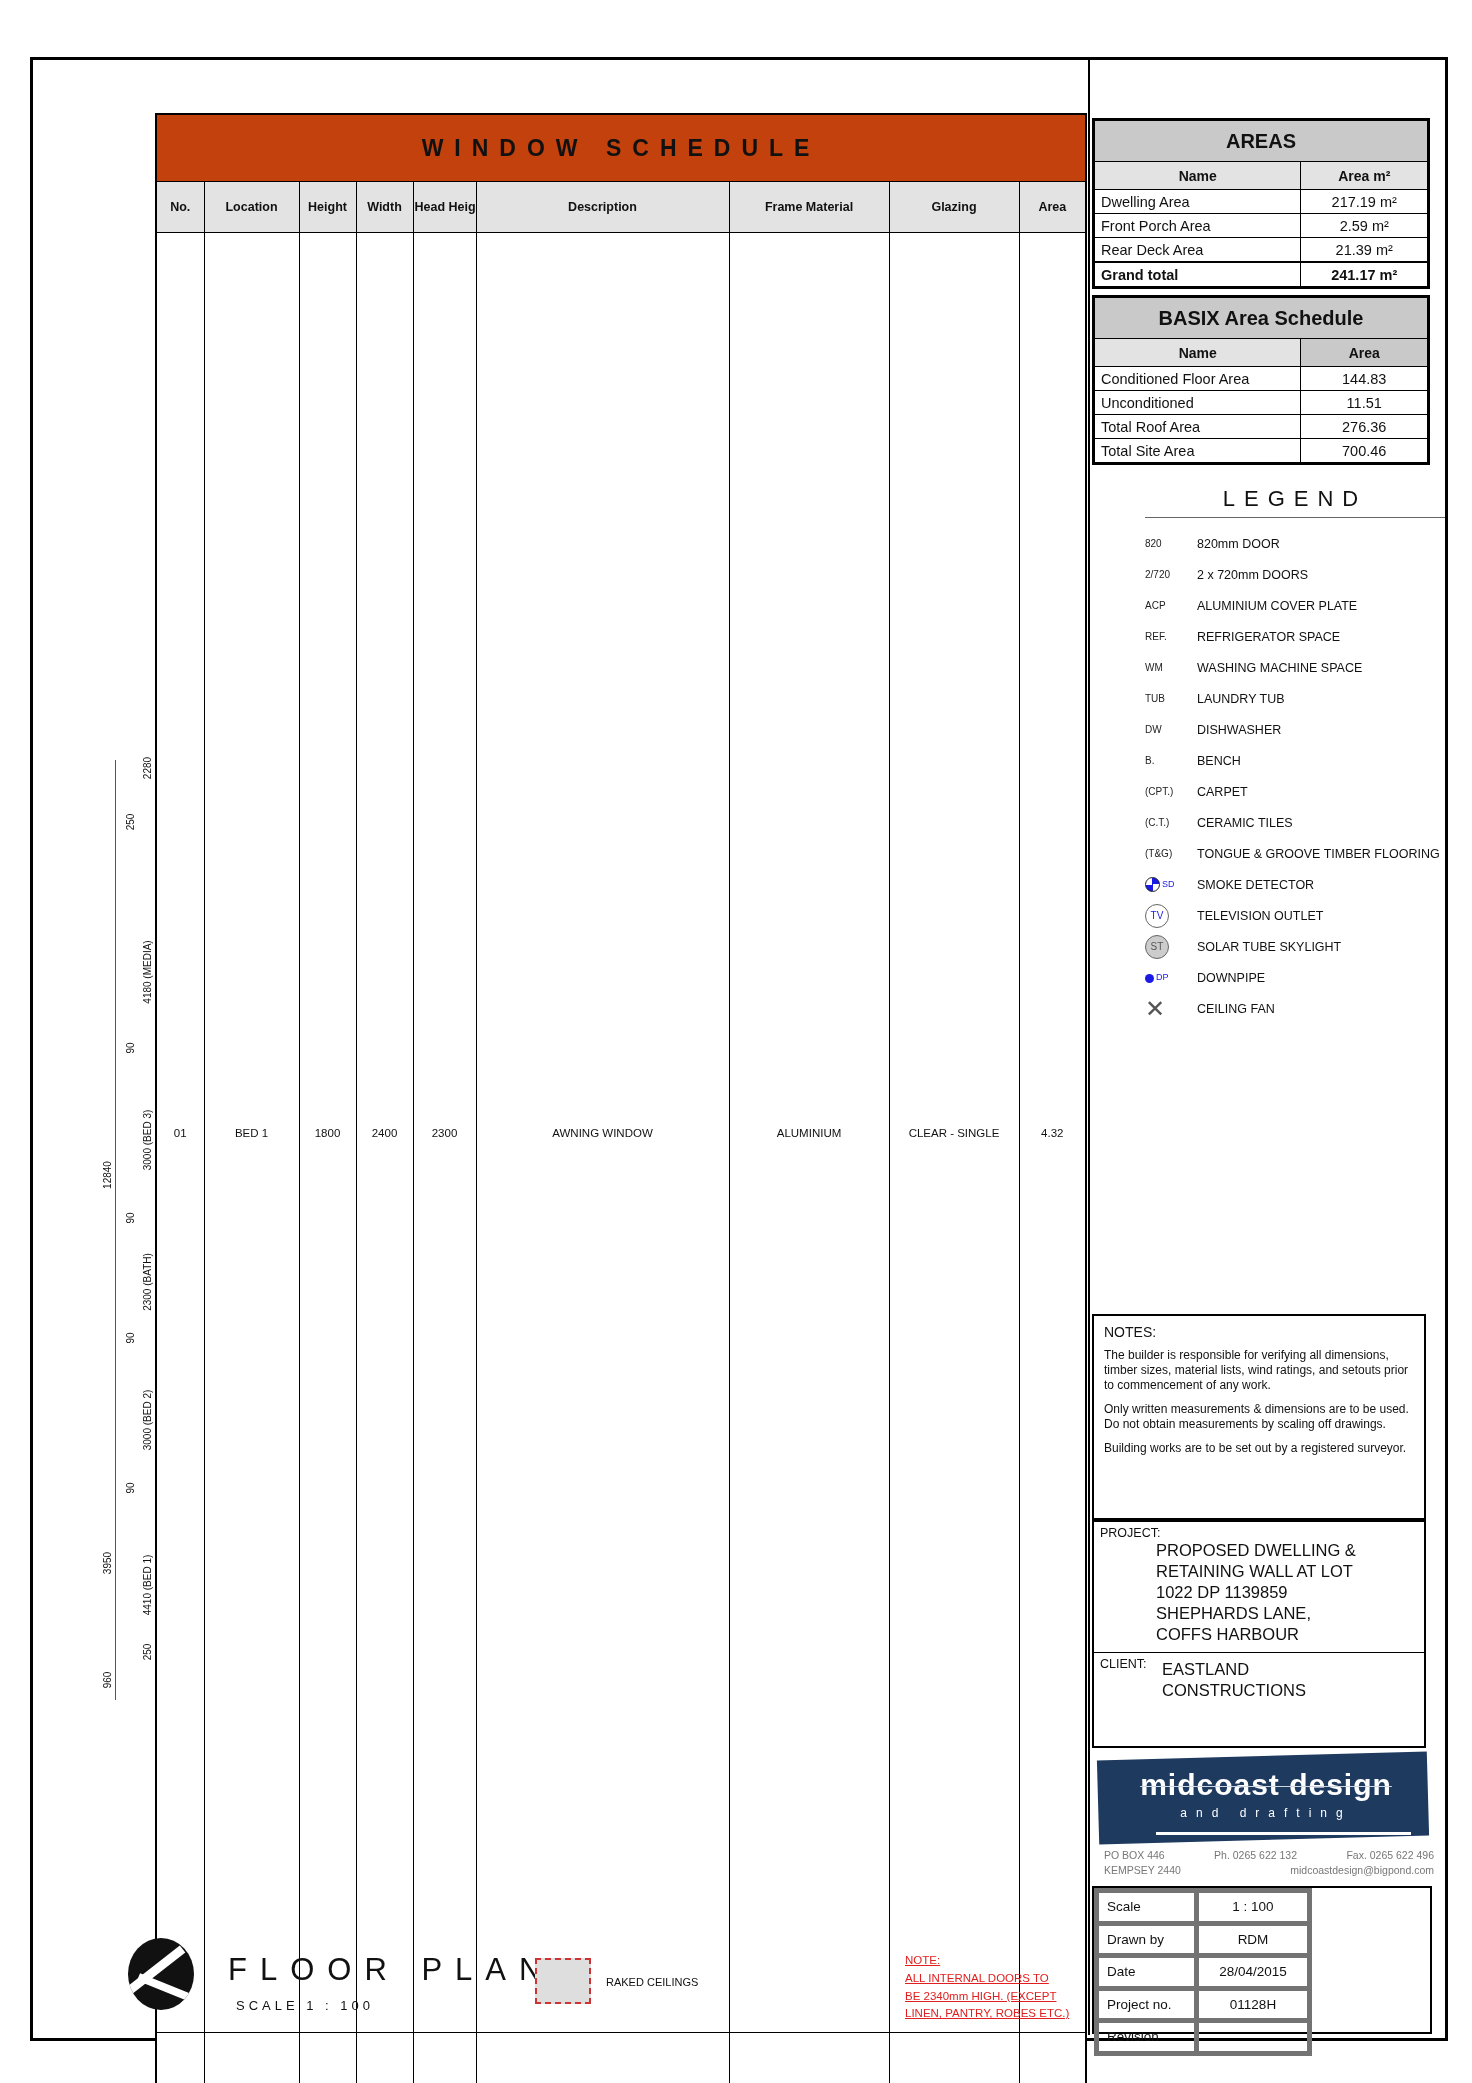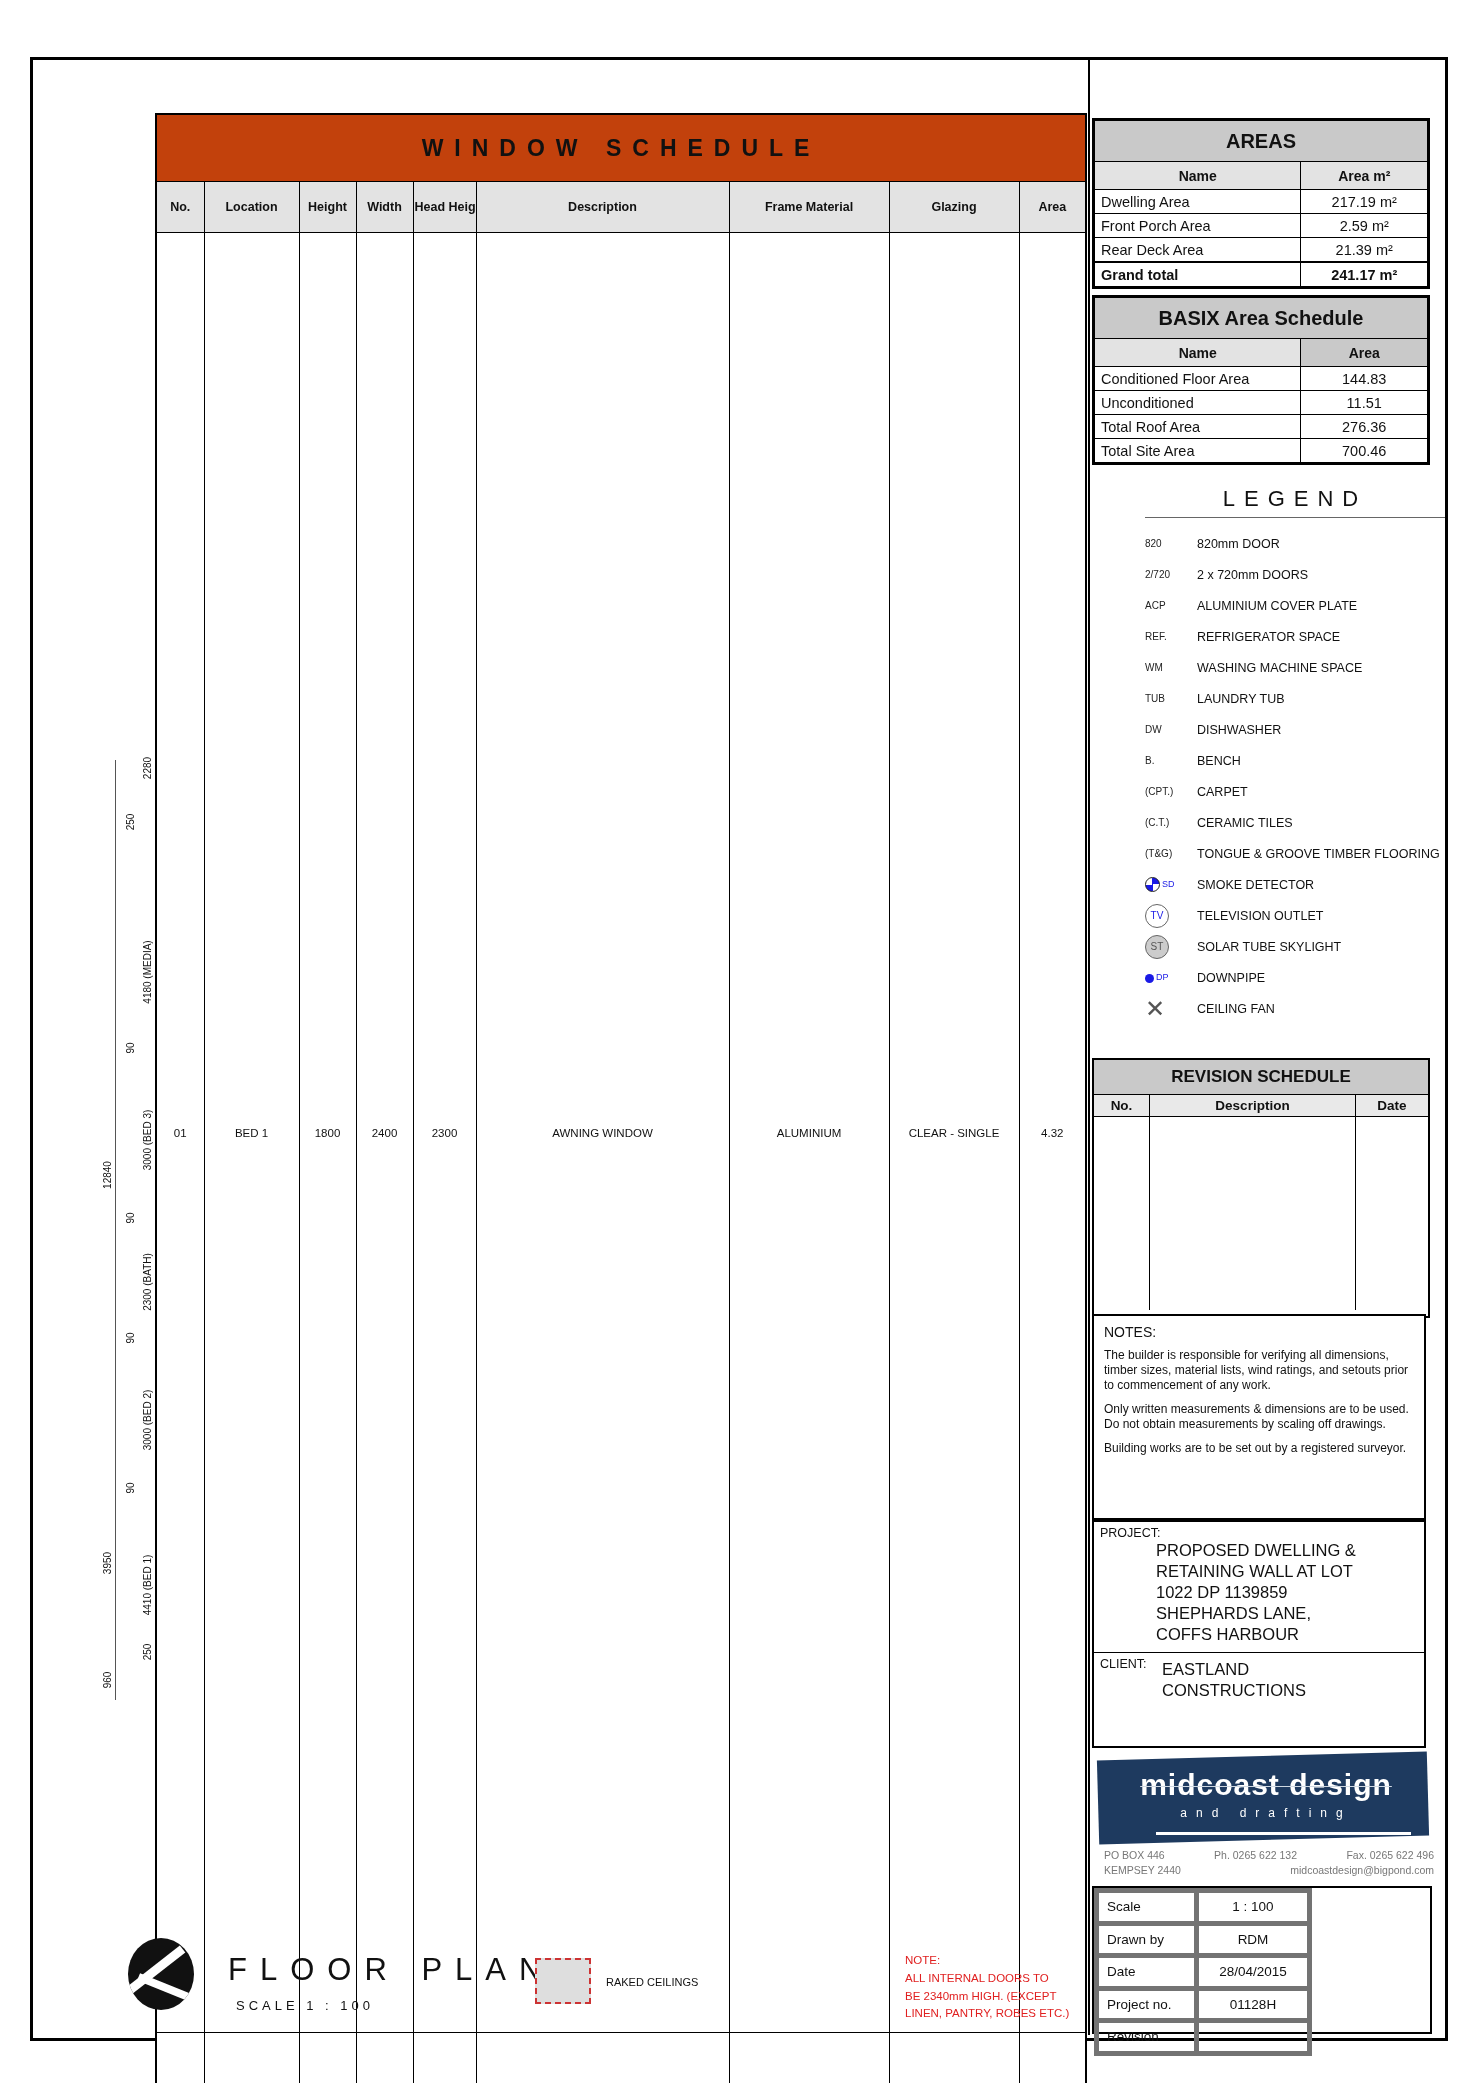--- a/index.html
+++ b/index.html
@@ -69,21 +69,21 @@
   .tblock .pg{flex:1;border-left:1px solid #000;display:flex;align-items:center;justify-content:center;font-size:34px;}
 
   
   .flogo{position:absolute;left:128px;top:1938px;width:66px;height:72px;background:#111;border-radius:50%;overflow:hidden;z-index:8;}
   .flogo .s1{position:absolute;left:-8px;top:28px;width:70px;height:9px;background:#fff;transform:rotate(-38deg);}
   .flogo .s2{position:absolute;left:8px;top:48px;width:70px;height:8px;background:#fff;transform:rotate(22deg);}
   .ftitle{position:absolute;left:228px;top:1952px;font-size:31px;letter-spacing:13px;z-index:8;}
   .fscale{position:absolute;left:236px;top:1998px;font-size:13px;letter-spacing:4px;z-index:8;}
   .rkswatch{position:absolute;left:535px;top:1958px;width:56px;height:46px;background:#dedede;border:2px dashed #cc3333;box-sizing:border-box;z-index:8;}
   .rklabel{position:absolute;left:606px;top:1976px;font-size:11px;z-index:8;}
-  .rednote{position:absolute;left:905px;top:1952px;font-size:11.5px;color:#e02020;line-height:1.55;z-index:8;}
+  .rednote{position:absolute;left:905px;top:1952px;font-size:11.5px;color:#e02020;line-height:1.55;z-index:8;text-decoration:underline;}
 
   
   .wall{position:absolute;background:#111;z-index:3;}
   .wingap{position:absolute;background:#fff;border:1px solid #111;box-sizing:border-box;z-index:4;}
   .wingap::after{content:"";position:absolute;background:#111;}
   .wingap.k-v::after{left:50%;top:0;bottom:0;width:1px;}
   .wingap.k-h::after{top:50%;left:0;right:0;height:1px;}
   .pt{position:absolute;transform:translate(-50%,-50%);font-size:10px;white-space:pre-line;background:#fff;padding:0 1px;line-height:1.1;z-index:5;text-align:center;}
   .pt.c-b{color:#1a1ae6;}
   .pt.c-r{color:#d42a2a;background:transparent;}
@@ -311,33 +311,20 @@
           <span class="lg-sym"><span>DP</span></span>
           <span class="lg-label">DOWNPIPE</span>
         </div>
         <div class="lg-row k-fan">
           <span class="lg-sym"><span>✕</span></span>
           <span class="lg-label">CEILING FAN</span>
         </div>
       </div>
   </div>
 
-  <div class="sbox rev">
-    <div class="band">REVISION SCHEDULE</div>
-    <div class="cols">
-      <div style="width:55px;border-right:1px solid #000;">No.</div>
-      <div style="flex:1;border-right:1px solid #000;">Description</div>
-      <div style="width:72px;">Date</div>
-    </div>
-    <div class="body">
-        <div class="c1"></div>
-        <div class="c2"></div>
-        <div class="c3"></div>
-      </div>
-  </div>
 
   <div class="sbox notes">
     <h4>NOTES:</h4>
     <div>
 
     <p class="note-p">The builder is responsible for verifying all dimensions, timber sizes, material lists, wind ratings, and setouts prior to commencement of any work.</p>
         <p class="note-p">Only written measurements &amp; dimensions are to be used.  Do not obtain measurements by scaling off drawings.</p>
         <p class="note-p">Building works are to be set out by a registered surveyor.</p>
       </div>
   </div>

